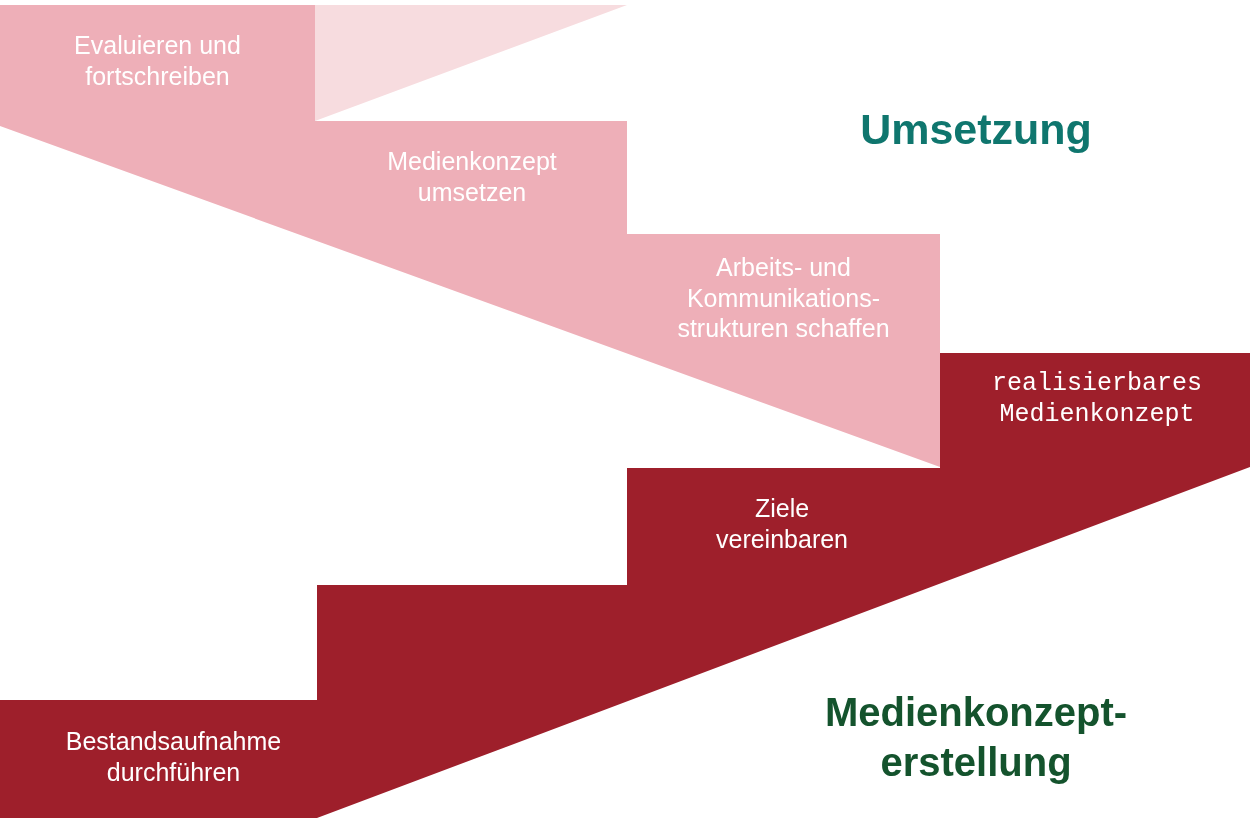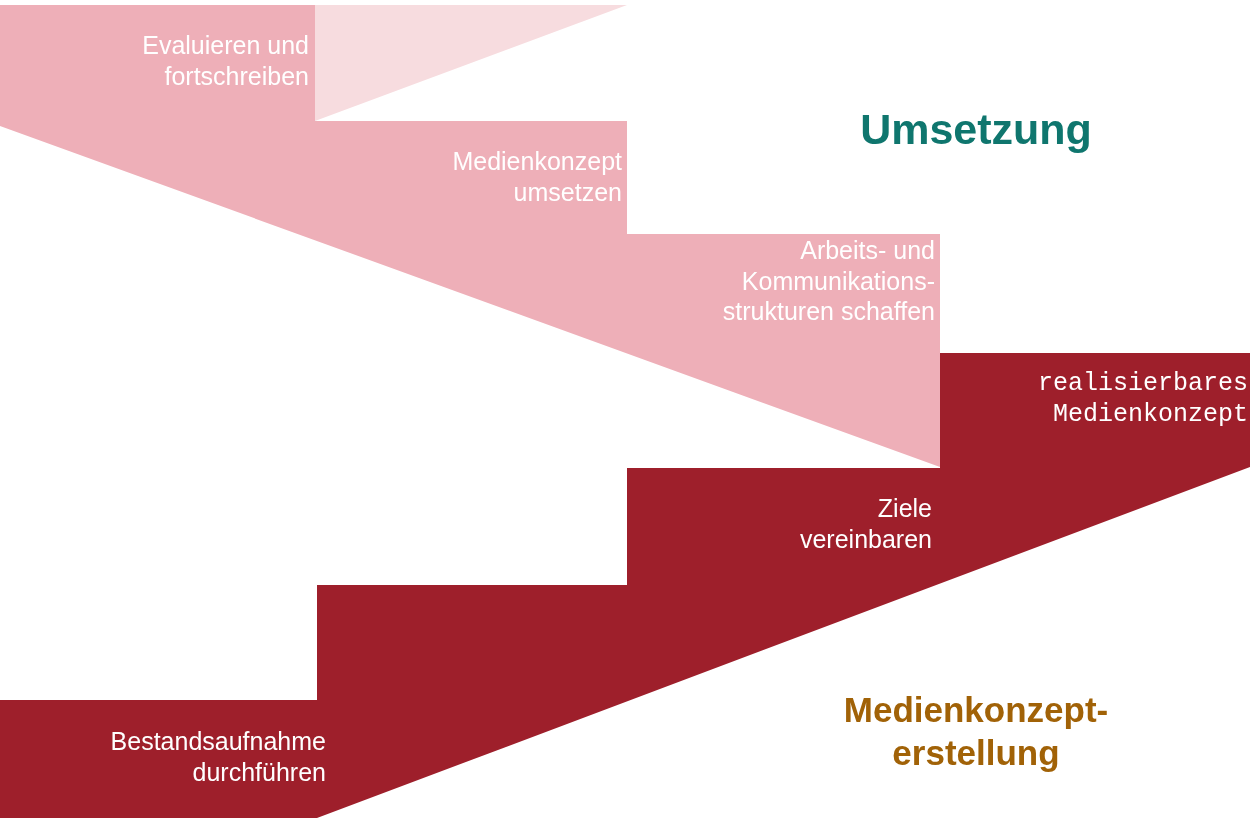--- a/index.html
+++ b/index.html
@@ -30,33 +30,32 @@
     position: absolute;
     text-align: center;
     line-height: 1.22;
     white-space: pre-line;
     pointer-events: none;
   }
   .step-label {
     color: #ffffff;
     font-size: 25px;
     font-weight: 400;
-    text-align: right;
   }
   .phase-label {
     font-weight: 700;
     line-height: 1.24;
   }
   .phase-umsetzung {
     color: #0f766e;
     font-size: 43px;
   }
   .phase-erstellung {
-    color: #a16207;
-    font-size: 35px;
+    color: #14532d;
+    font-size: 40px;
   }
 </style>
 </head>
 <body>
 
 <div id="stage">
 
   <svg class="shapes" viewBox="0 0 1255 823" preserveAspectRatio="none">
 
     <polygon points="315,5 627,5 315,121" fill="#f7dcdf"></polygon>
@@ -65,21 +64,21 @@
 
     <polygon points="0,700 317,700 317,585 627,585 627,468 940,468 940,353 1250,353 1250,467 317,818 0,818" fill="#9e1f2b"></polygon>
   </svg>
 
   <div class="label step-label" style="left:6px; top:30px; width:303px;">Evaluieren und
 fortschreiben</div>
 
   <div class="label step-label" style="left:322px; top:146px; width:300px;">Medienkonzept
 umsetzen</div>
 
-  <div class="label step-label" style="left:632px; top:235px; width:303px;">Arbeits- und
+  <div class="label step-label" style="left:632px; top:252px; width:303px;">Arbeits- und
 Kommunikations-
 strukturen schaffen</div>
 
   <div class="label step-label" style="left:21px; top:726px; width:305px;">Bestandsaufnahme
 durchführen</div>
 
 
   <div class="label step-label" style="left:632px; top:493px; width:300px;">Ziele
 vereinbaren</div>
 

